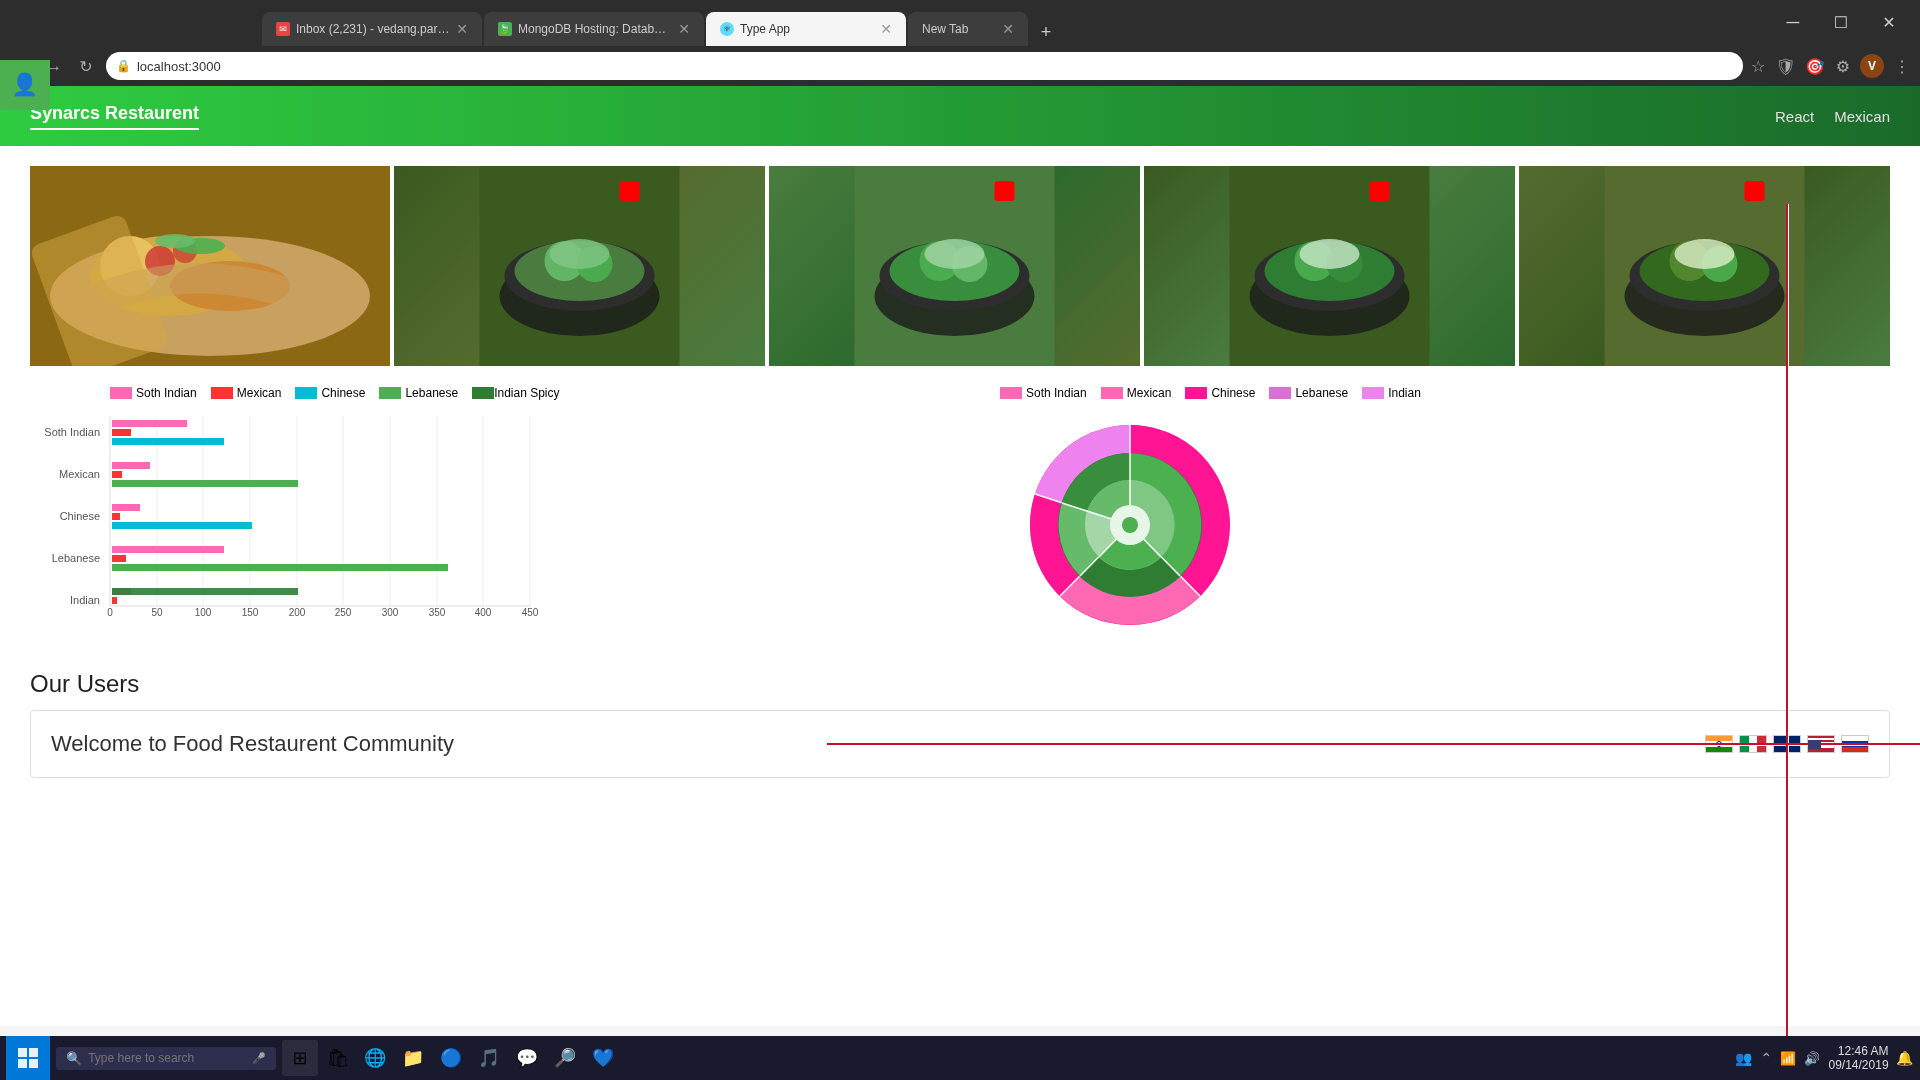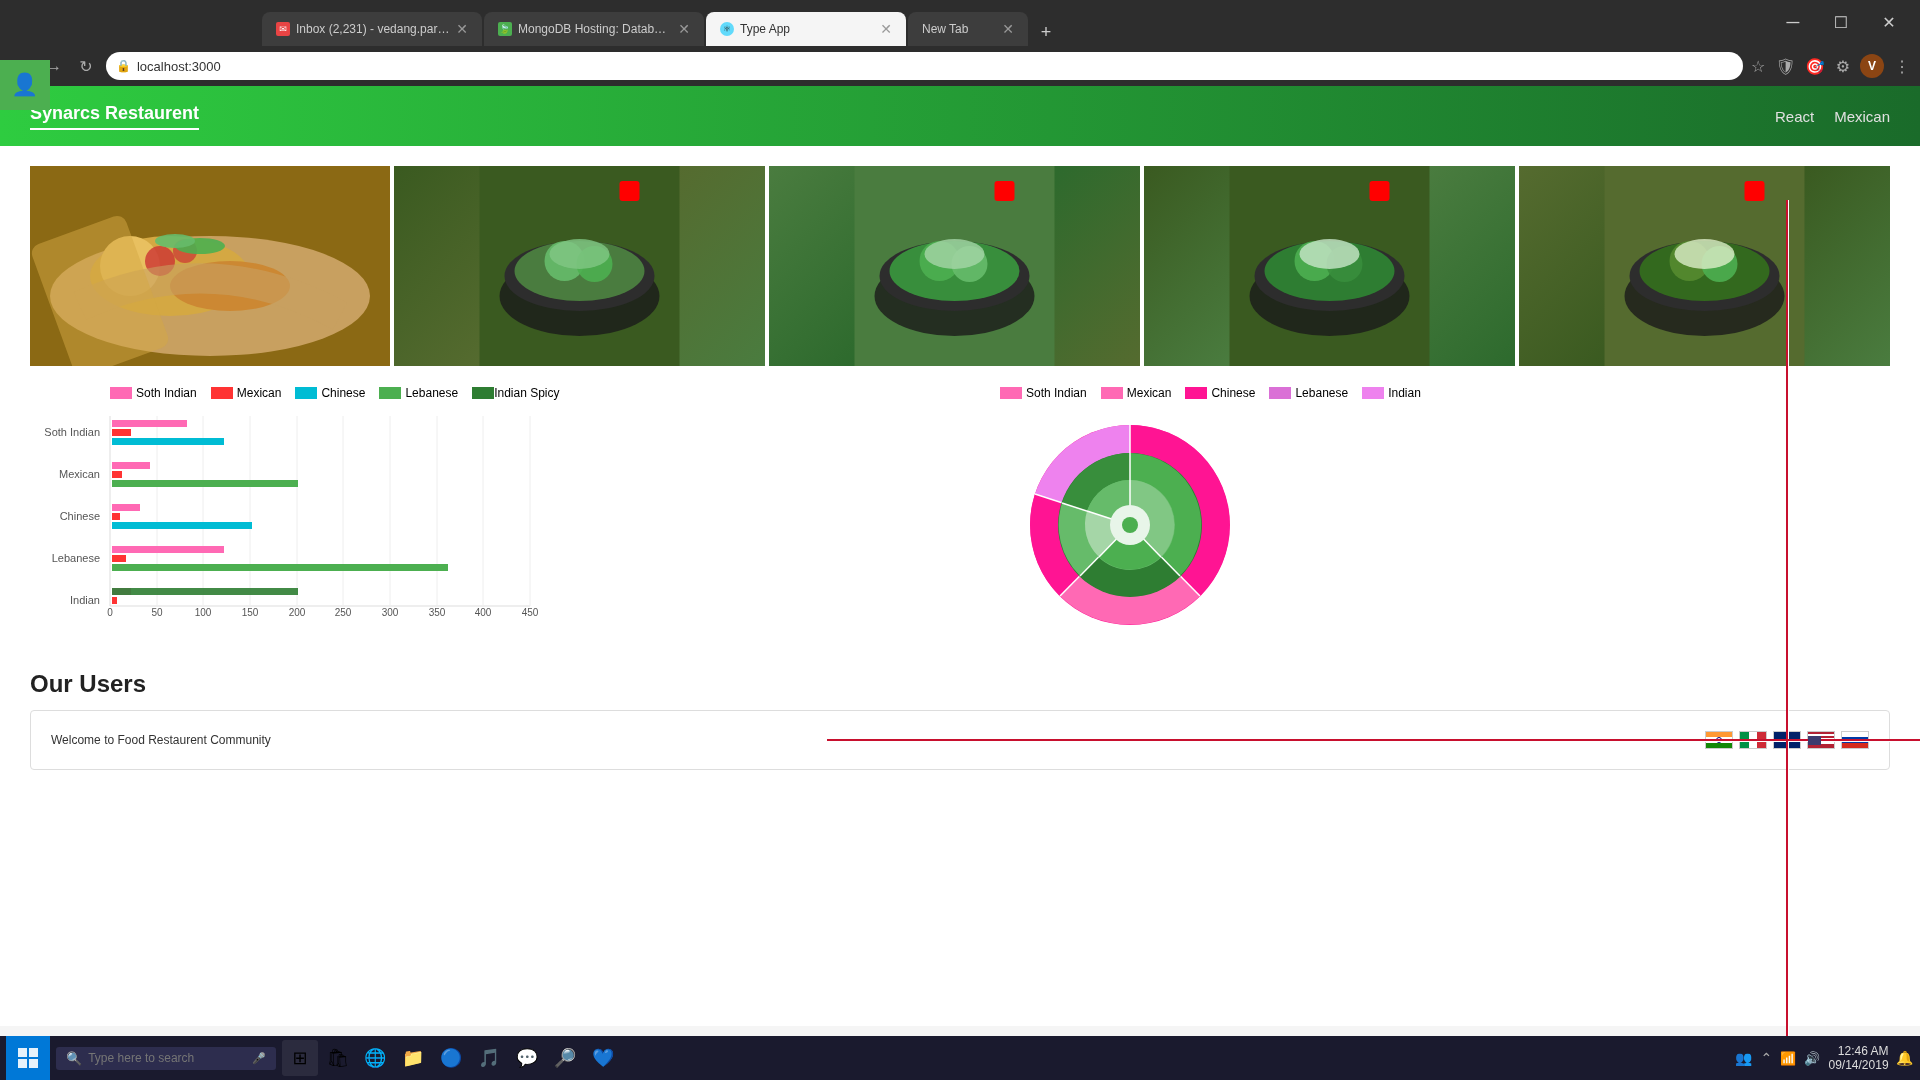--- a/index.html
+++ b/index.html
@@ -22,23 +22,23 @@
 
     
     .navbar { background: linear-gradient(90deg, #2ecc40, #1a6b2a); display: flex; align-items: center; justify-content: space-between; padding: 0 30px; height: 60px; position: relative; }
     .navbar-brand { color: #fff; font-size: 18px; font-weight: bold; border-bottom: 2px solid #fff; padding-bottom: 4px; }
     .navbar-links { display: flex; align-items: center; gap: 20px; }
     .navbar-link { color: #e0e0e0; font-size: 15px; cursor: pointer; text-decoration: none; }
     .user-sidebar-btn { position: absolute; left: 0; top: 60px; background: #4caf50; width: 50px; height: 50px; display: flex; align-items: center; justify-content: center; cursor: pointer; }
 
     
     .users-section { padding: 20px 30px; background: #fff; }
-    .users-title { font-size: 24px; font-weight: bold; margin-bottom: 12px; color: #222; }
+    .users-title { font-size: 24px; font-weight: normal; margin-bottom: 12px; color: #222; }
     .users-card { border: 1px solid #ddd; border-radius: 4px; padding: 20px; background: #fff; display: flex; justify-content: space-between; align-items: center; }
-    .users-welcome { font-size: 12px; color: #333; }
+    .users-welcome { font-size: 22px; color: #333; }
     .flag-icons { display: flex; gap: 6px; }
 
     
     .taskbar { position: fixed; bottom: 0; left: 0; width: 1920px; height: 44px; background: #1a1a2e; display: flex; align-items: center; padding: 0 8px; z-index: 100; }
   </style>
 </head>
 <body>
 
 <div class="browser-chrome">
 

